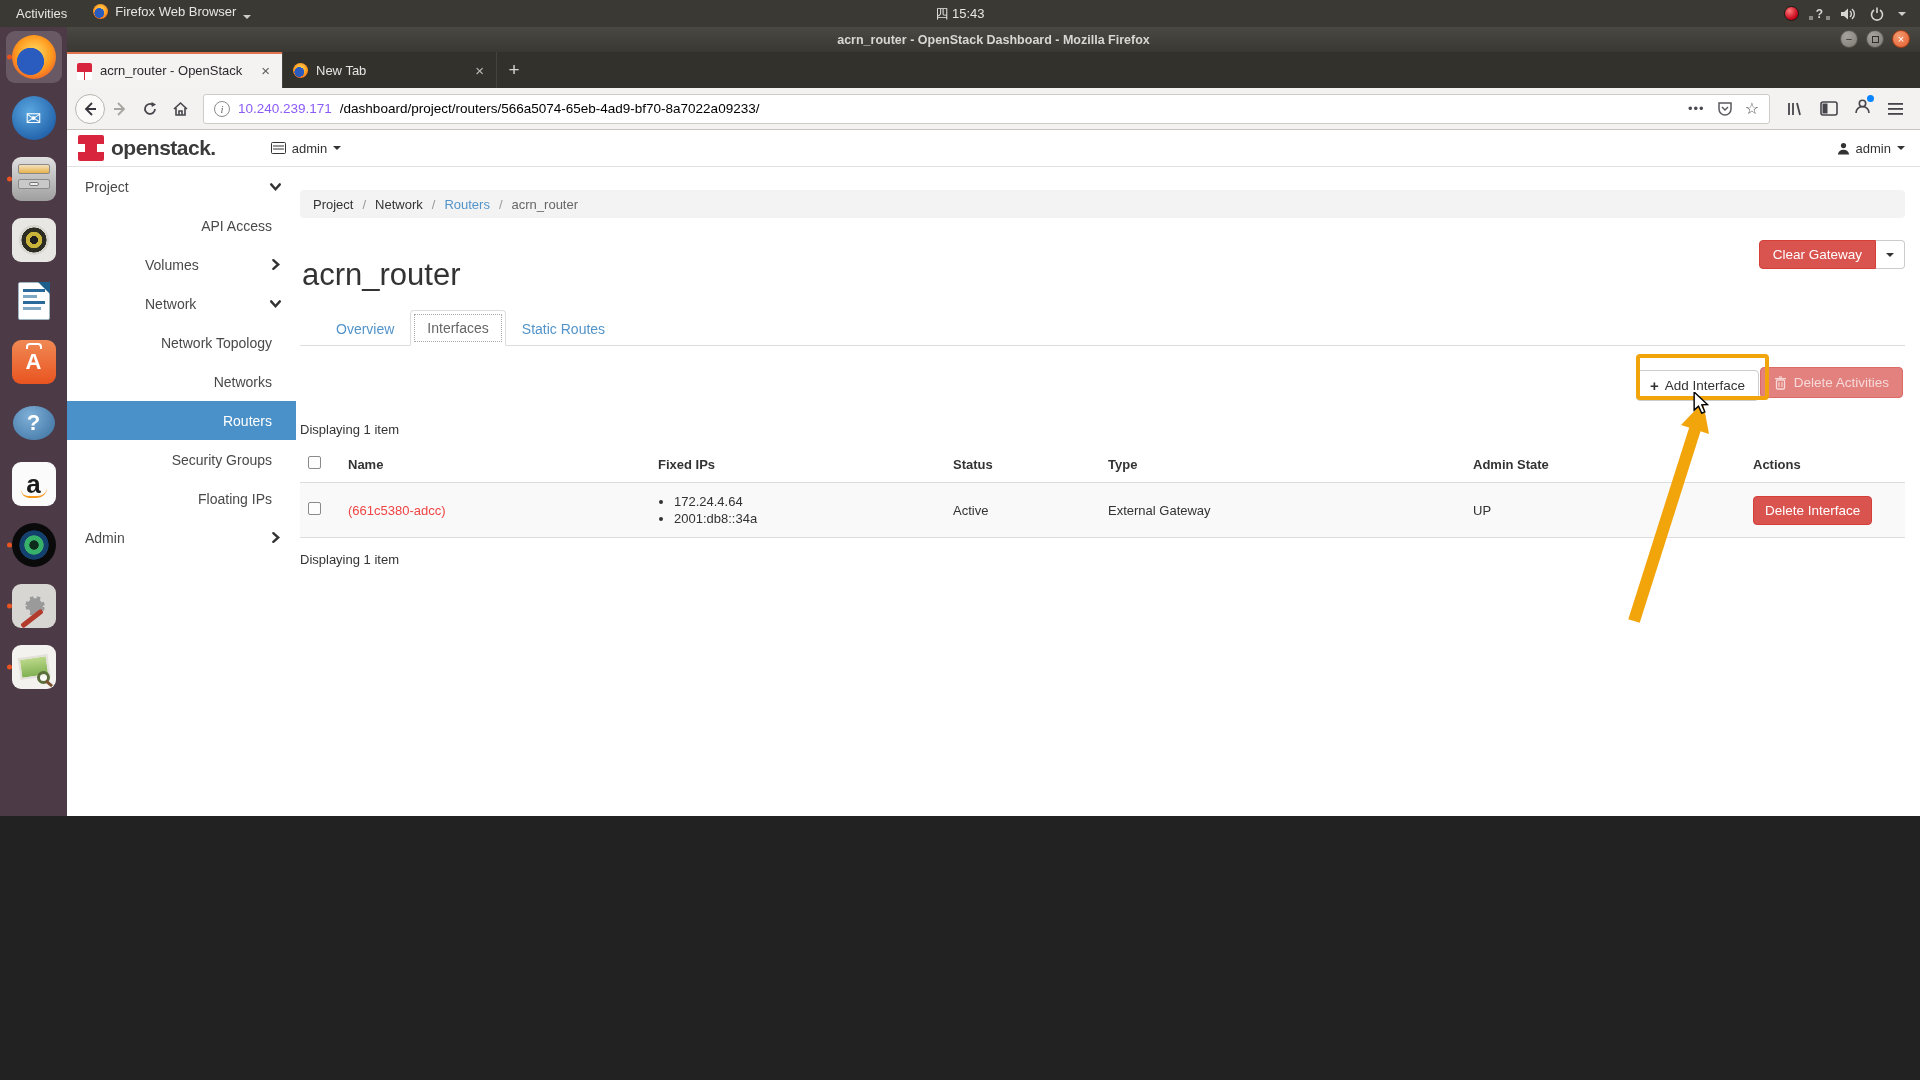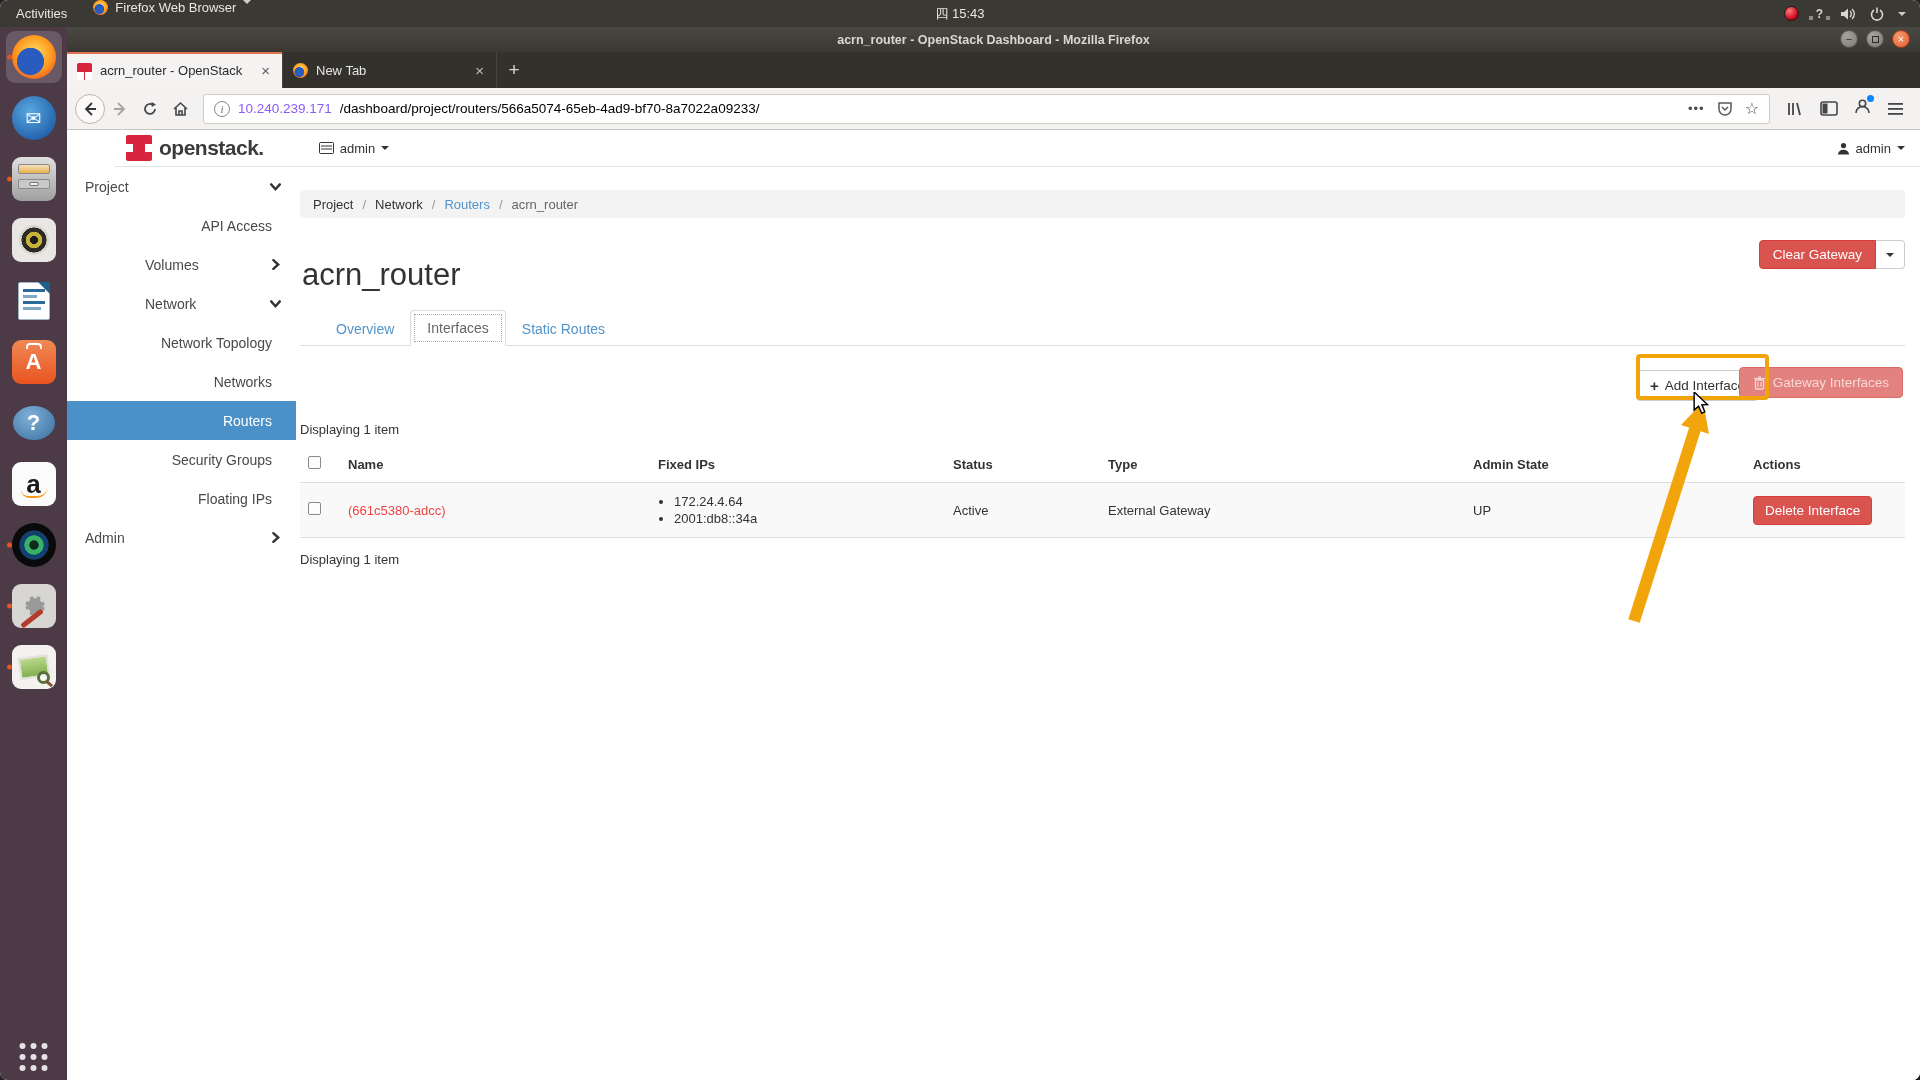--- a/index.html
+++ b/index.html
@@ -1,24 +1,24 @@
 <!DOCTYPE html>
 <html><head>
 <meta charset="utf-8">
 <style>
   html,body{margin:0;padding:0;background:#222;}
   *{box-sizing:border-box;}
-  #screen{position:relative;width:1920px;height:1080px;overflow:hidden;background:#fff;
-          font-family:"Liberation Sans",sans-serif;border-radius:8px;-webkit-font-smoothing:antialiased;}
+  #screen{position:relative;width:1920px;height:816px;overflow:hidden;background:#fff;
+          font-family:"Liberation Sans",sans-serif;-webkit-font-smoothing:antialiased;}
 
   
   .topbar{position:absolute;left:0;top:0;width:1920px;height:27px;background:#3b3934;
           color:#e8e6e2;display:flex;align-items:center;font-size:13px;z-index:60;}
   .tb-activities{padding:0 16px;height:100%;display:flex;align-items:center;}
-  .tb-appmenu{display:flex;align-items:flex-start;gap:7px;padding:0 10px;height:100%;}
+  .tb-appmenu{display:flex;align-items:flex-end;gap:7px;padding:8px 10px;height:100%;}
   .ff-mini{width:15px;height:15px;border-radius:50%;
            background:radial-gradient(circle at 42% 60%, #2a5bbf 0 38%, transparent 40%),
                       radial-gradient(circle at 50% 40%, #ffe066, #ff9a1f 55%, #e8542b 90%);}
   .caret-down{width:0;height:0;border-left:4px solid transparent;border-right:4px solid transparent;
               border-top:4px solid #cfcdc9;}
   .tb-clock{position:absolute;left:50%;transform:translateX(-50%);display:flex;gap:6px;align-items:flex-end;}
   .tb-right{margin-left:auto;display:flex;align-items:center;gap:14px;padding-right:14px;}
   .rec-dot{width:15px;height:15px;border-radius:50%;background:radial-gradient(circle at 35% 30%,#ff7a7a,#c40016 70%,#7a000d);
            border:1px solid #1c1b18;}
   .net-ico{font-weight:bold;font-size:12px;color:#d8d6d2;position:relative;padding:0 3px;}
@@ -97,21 +97,21 @@
   .url-domain{color:#8b5cf6;}
   .url-path{color:#000000;flex:1;white-space:nowrap;overflow:hidden;}
   .url-actions{display:flex;align-items:center;gap:12px;color:#5a5a5f;}
   .dots3{letter-spacing:1px;font-size:13px;color:#4a4a4f;}
   .star{font-size:16px;color:#4a4a4f;}
   .nav-right{display:flex;align-items:center;gap:16px;padding:0 8px;}
   .acct-wrap{position:relative;}
   .acct-dot{position:absolute;right:-3px;top:-3px;width:7px;height:7px;border-radius:50%;background:#0a84ff;}
 
   
-  .oscontent{position:absolute;top:103px;left:0;right:0;bottom:0;background:#fff;overflow:hidden;padding-left:48px;}
+  .oscontent{position:absolute;top:103px;left:0;right:0;bottom:0;background:#fff;overflow:hidden;}
   .osheader{height:37px;border-bottom:1px solid #e2e2e2;display:flex;align-items:center;padding-left:11px;}
   .os-logo{width:26px;height:26px;position:relative;background:#d8243c;border-radius:2px;flex:none;}
   .os-logo:before{content:"";position:absolute;left:0;right:0;top:9px;height:8px;background:#fff;}
   .os-logo:after{content:"";position:absolute;left:7px;right:7px;top:9px;height:8px;background:#d8243c;}
   .os-word{font-size:21px;font-weight:bold;color:#3b3b3b;letter-spacing:-.5px;margin-left:7px;}
   .domainsel{display:flex;align-items:center;gap:6px;margin-left:55px;font-size:13px;color:#333;}
   .usermenu{margin-left:auto;margin-right:15px;display:flex;align-items:center;gap:6px;font-size:13px;color:#333;}
   .caret-dk{width:0;height:0;border-left:4px solid transparent;border-right:4px solid transparent;border-top:4px solid #333;}
 
   .sidebar{position:absolute;left:0;top:37px;width:229px;bottom:0;font-size:14px;color:#494949;}
@@ -474,21 +474,21 @@
             <span>Add Interface</span>
           </span>
           <span class="btn-del-multi">
             <svg width="13" height="14" viewBox="0 0 13 14">
               <rect x="2.5" y="4" width="8" height="9" rx="1" fill="none" stroke="#f6d9d8" stroke-width="1.3"></rect>
               <line x1="1" y1="2.6" x2="12" y2="2.6" stroke="#f6d9d8" stroke-width="1.3"></line>
               <line x1="5" y1="1" x2="8" y2="1" stroke="#f6d9d8" stroke-width="1.3"></line>
               <line x1="5" y1="6" x2="5" y2="11" stroke="#f6d9d8" stroke-width="1.1"></line>
               <line x1="8" y1="6" x2="8" y2="11" stroke="#f6d9d8" stroke-width="1.1"></line>
             </svg>
-            <span>Gateway Interfaces</span>
+            <span>Delete Activities</span>
           </span>
         </div>
 
         <div class="count">Displaying 1 item</div>
 
         <table class="iface">
           <colgroup>
             <col style="width:40px">
               <col style="width:310px">
               <col style="width:295px">

